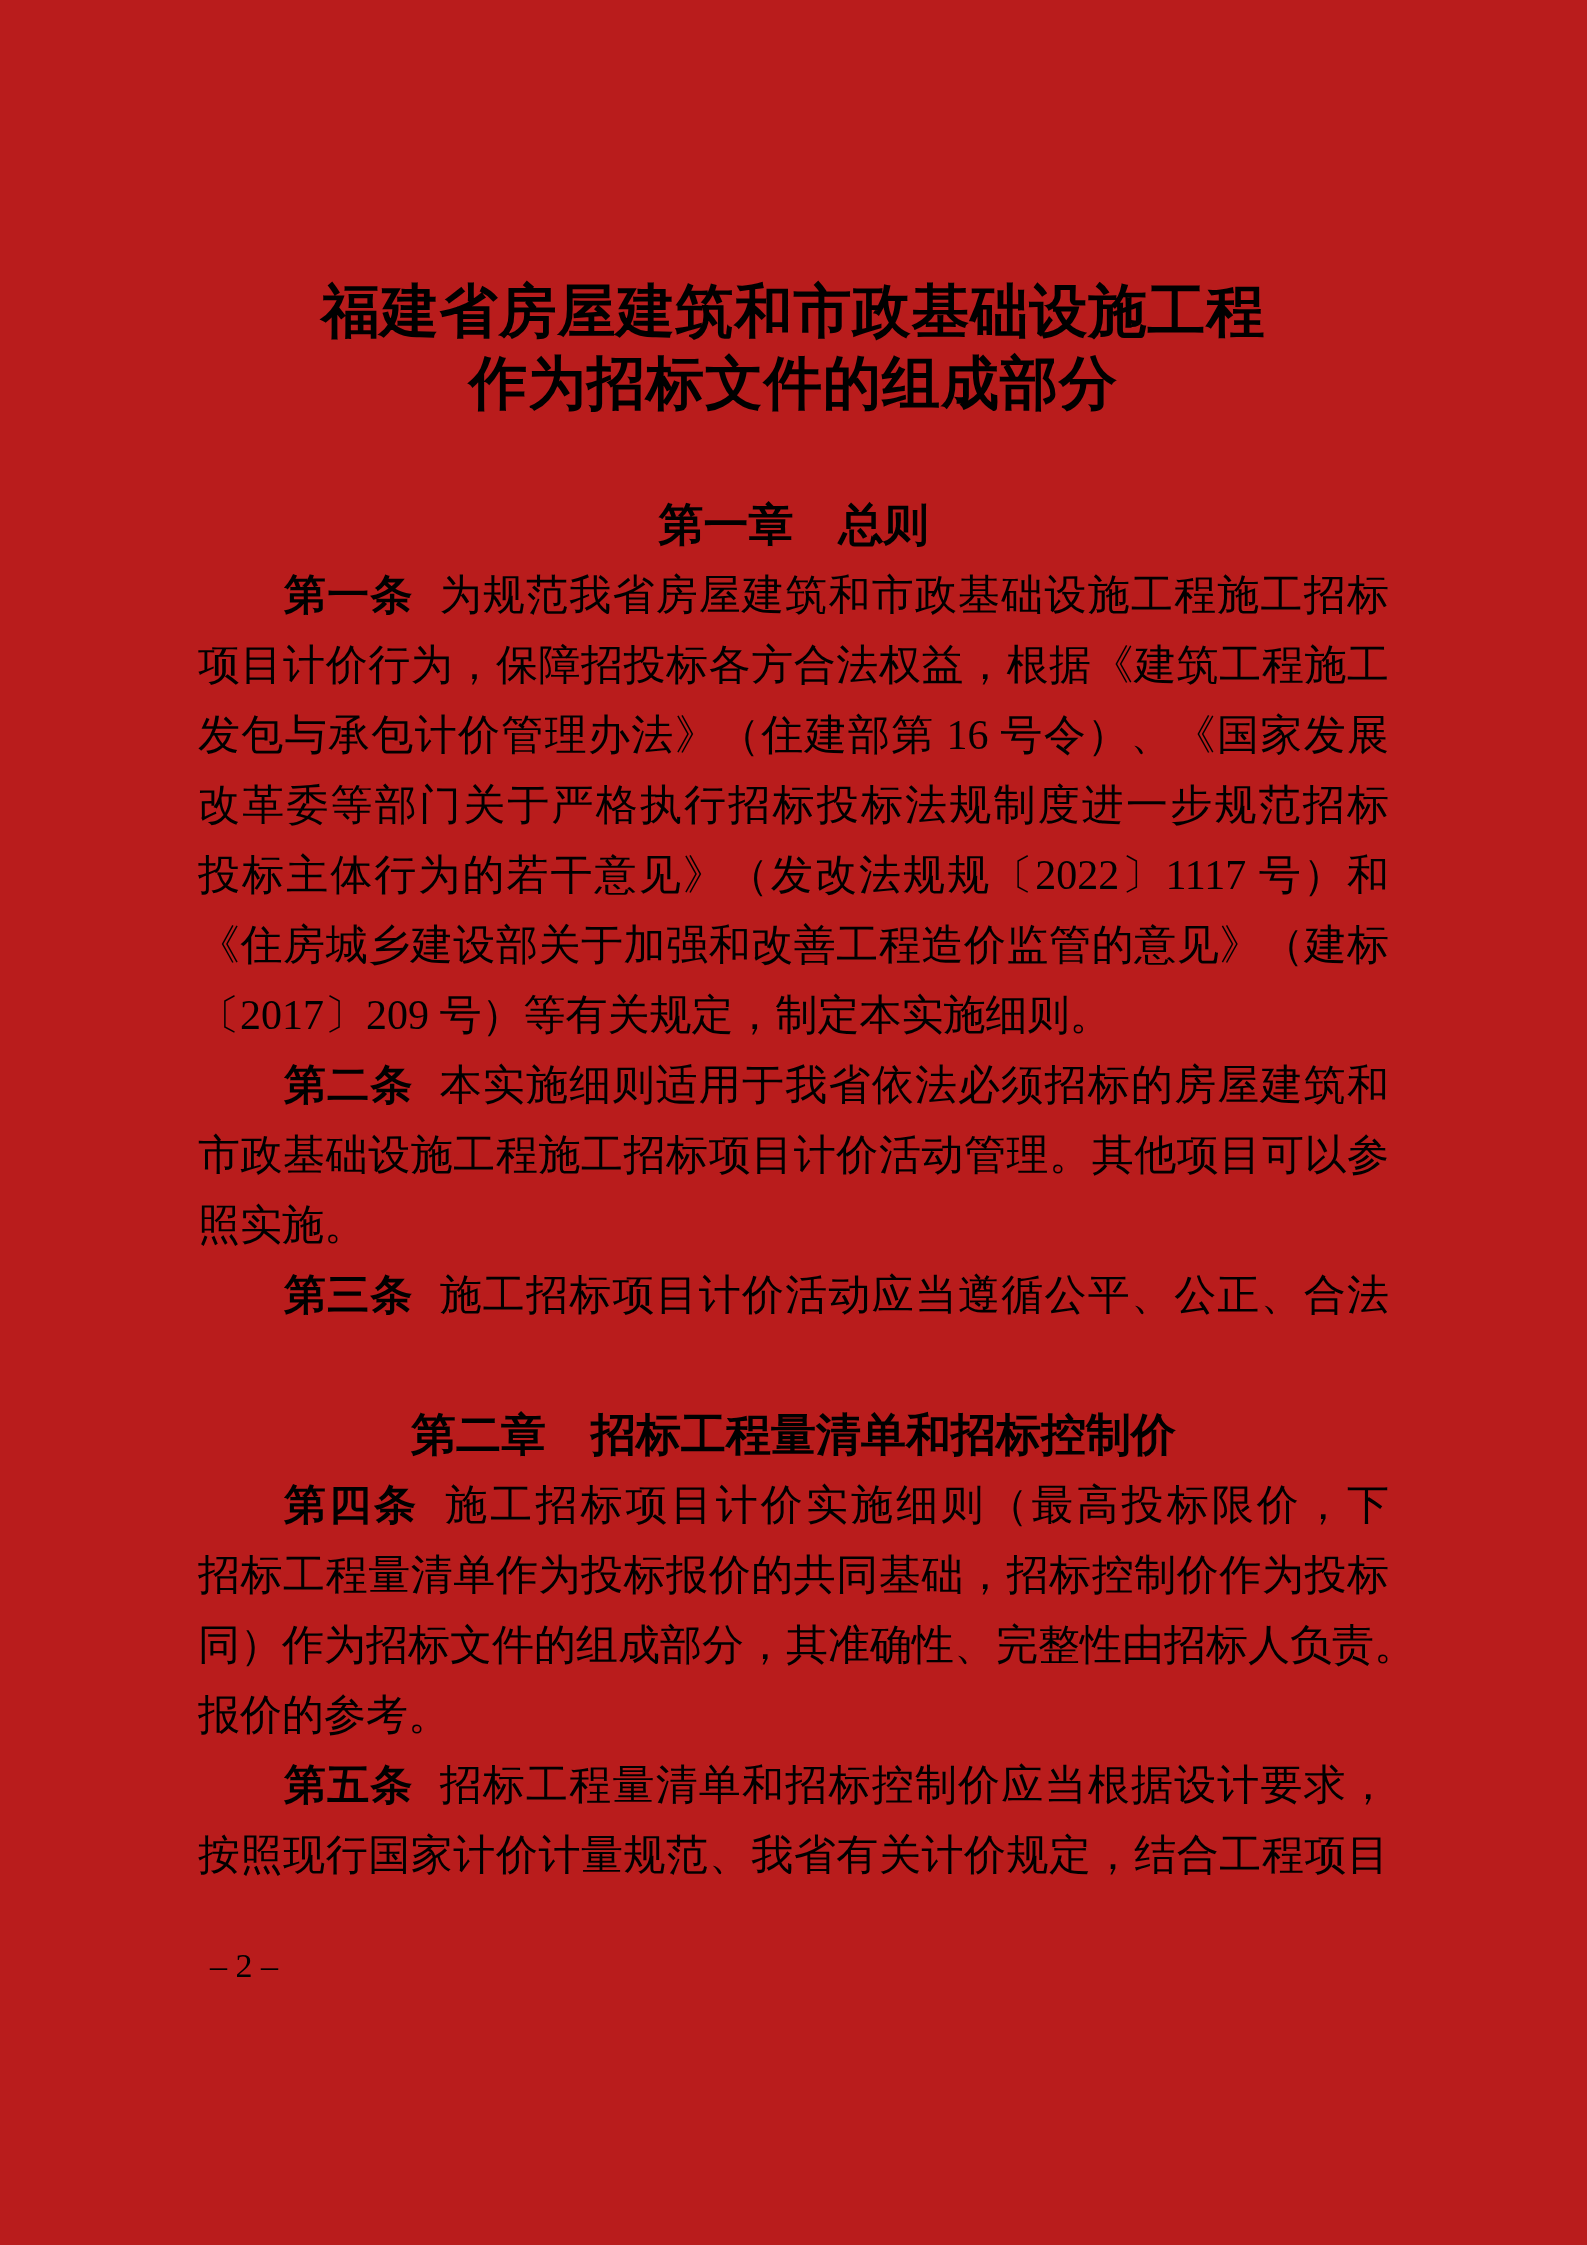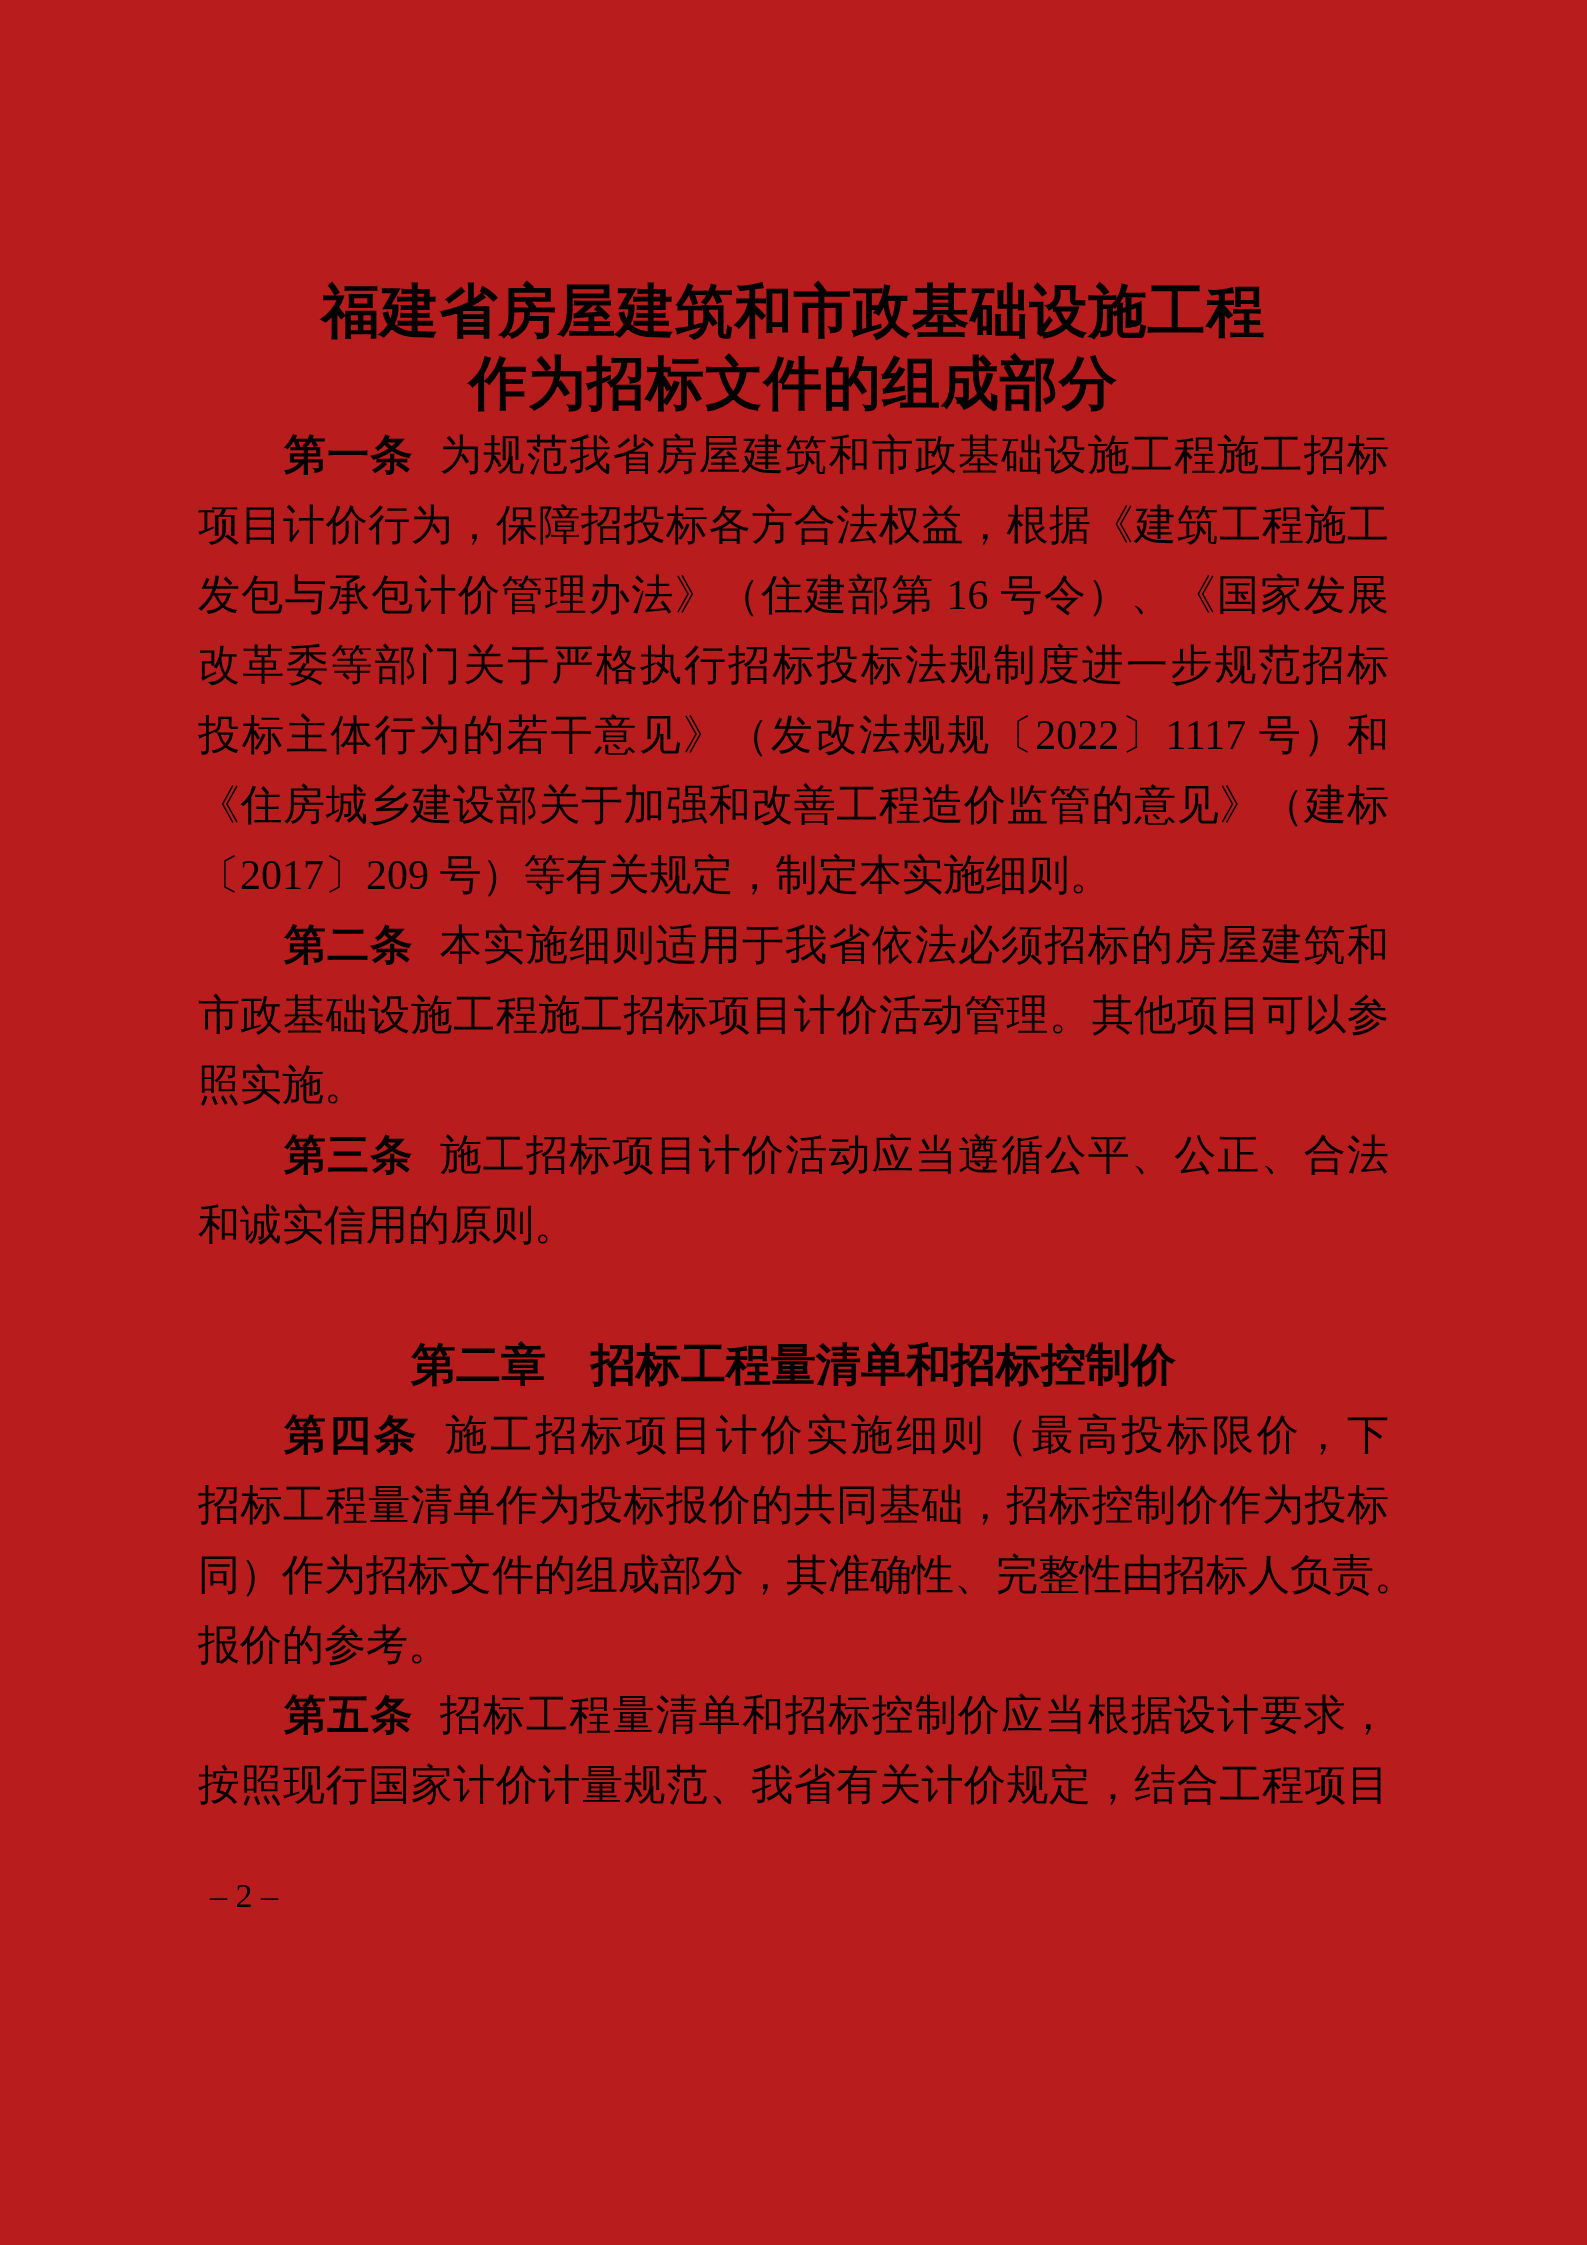--- a/index.html
+++ b/index.html
@@ -78,40 +78,40 @@
 </head>
 <body>
 
 <div class="page">
 
   <header class="doc-title">
     <div class="t-line">福建省房屋建筑和市政基础设施工程</div>
     <div class="t-line">作为招标文件的组成部分</div>
   </header>
 
+  <h2 class="chapter">第一章　总则</h2>
 
   <div class="para">
     <div class="line first"><span class="art-num">第一条</span><span>为规范我省房屋建筑和市政基础设施工程施工招标</span></div>
     <div class="line">项目计价行为，保障招投标各方合法权益，根据《建筑工程施工</div>
     <div class="line">发包与承包计价管理办法》（住建部第 16 号令）、《国家发展</div>
     <div class="line">改革委等部门关于严格执行招标投标法规制度进一步规范招标</div>
     <div class="line">投标主体行为的若干意见》（发改法规规〔2022〕1117 号）和</div>
     <div class="line">《住房城乡建设部关于加强和改善工程造价监管的意见》（建标</div>
     <div class="line para-end">〔2017〕209 号）等有关规定，制定本实施细则。</div>
   </div>
 
   <div class="para">
     <div class="line first"><span class="art-num">第二条</span><span>本实施细则适用于我省依法必须招标的房屋建筑和</span></div>
     <div class="line">市政基础设施工程施工招标项目计价活动管理。其他项目可以参</div>
     <div class="line para-end">照实施。</div>
   </div>
 
   <div class="para">
     <div class="line first"><span class="art-num">第三条</span><span>施工招标项目计价活动应当遵循公平、公正、合法</span></div>
-    <div class="line para-end">和诚实信用的原则。</div>
   </div>
 
   <h2 class="chapter">第二章　招标工程量清单和招标控制价</h2>
 
   <div class="para">
     <div class="line first"><span class="art-num">第四条</span><span>施工招标项目计价实施细则（最高投标限价，下</span></div>
     <div class="line">招标工程量清单作为投标报价的共同基础，招标控制价作为投标</div>
     <div class="line">同）作为招标文件的组成部分，其准确性、完整性由招标人负责。</div>
     <div class="line para-end">报价的参考。</div>
   </div>

